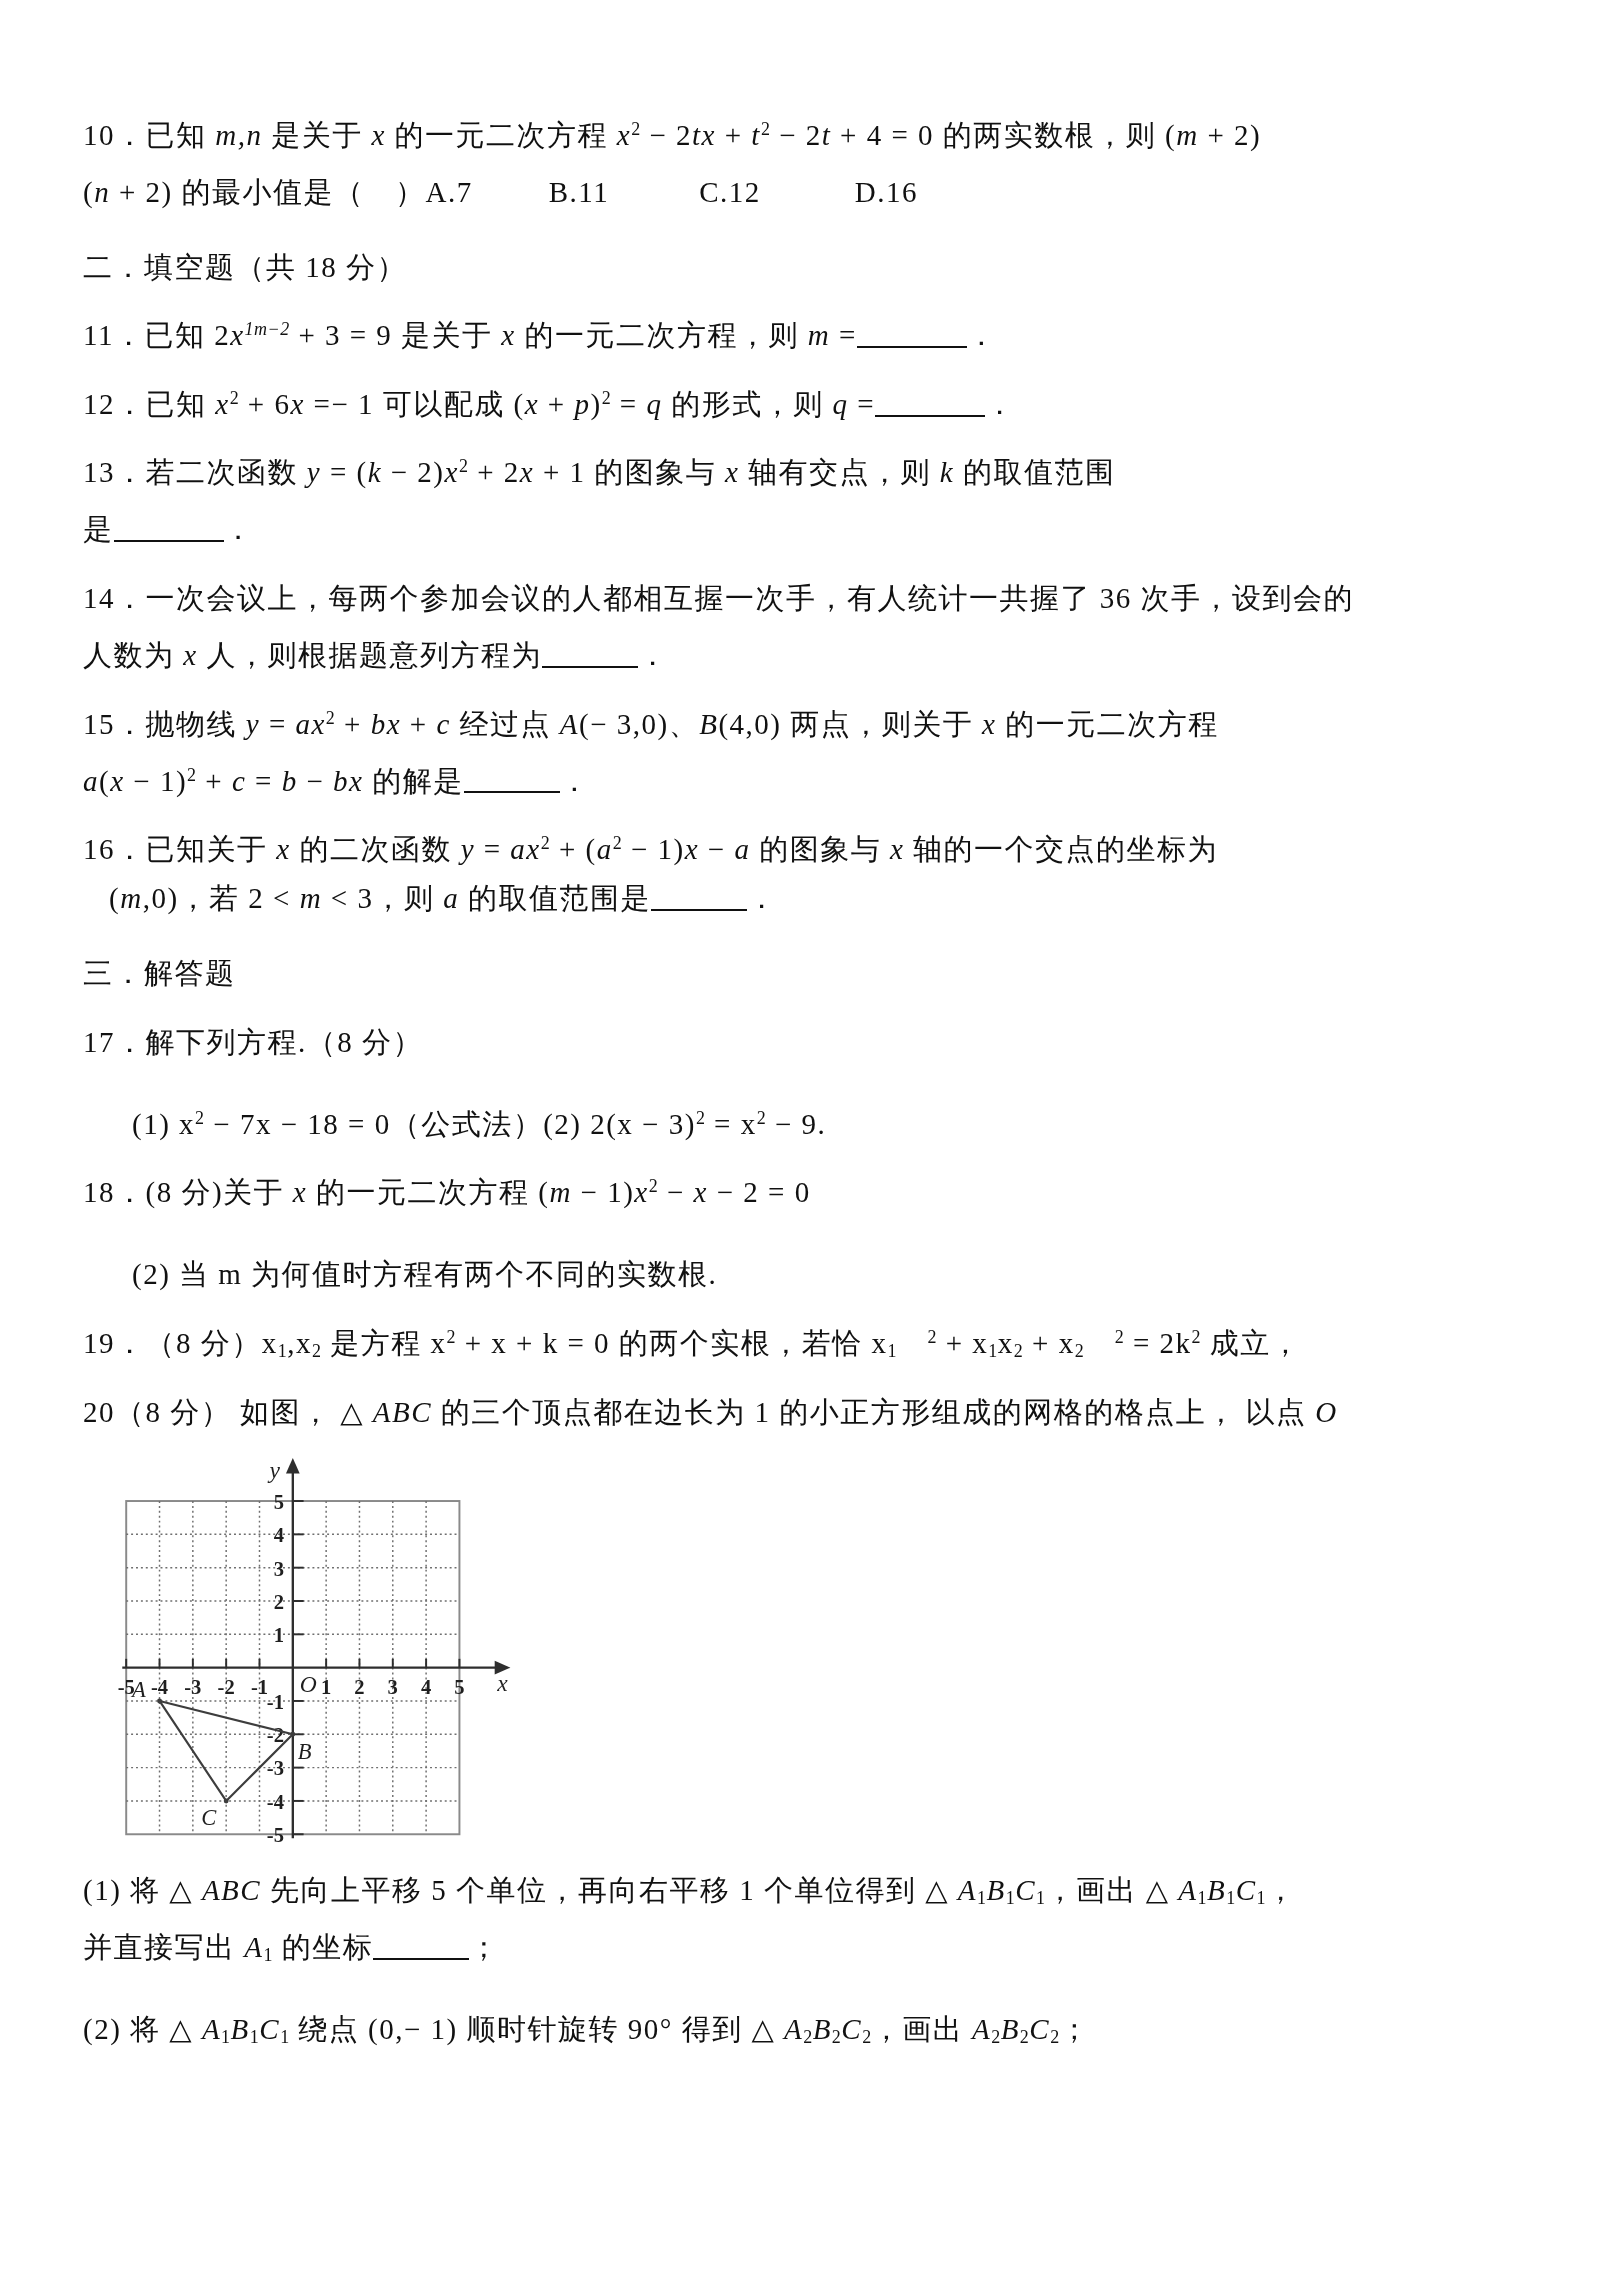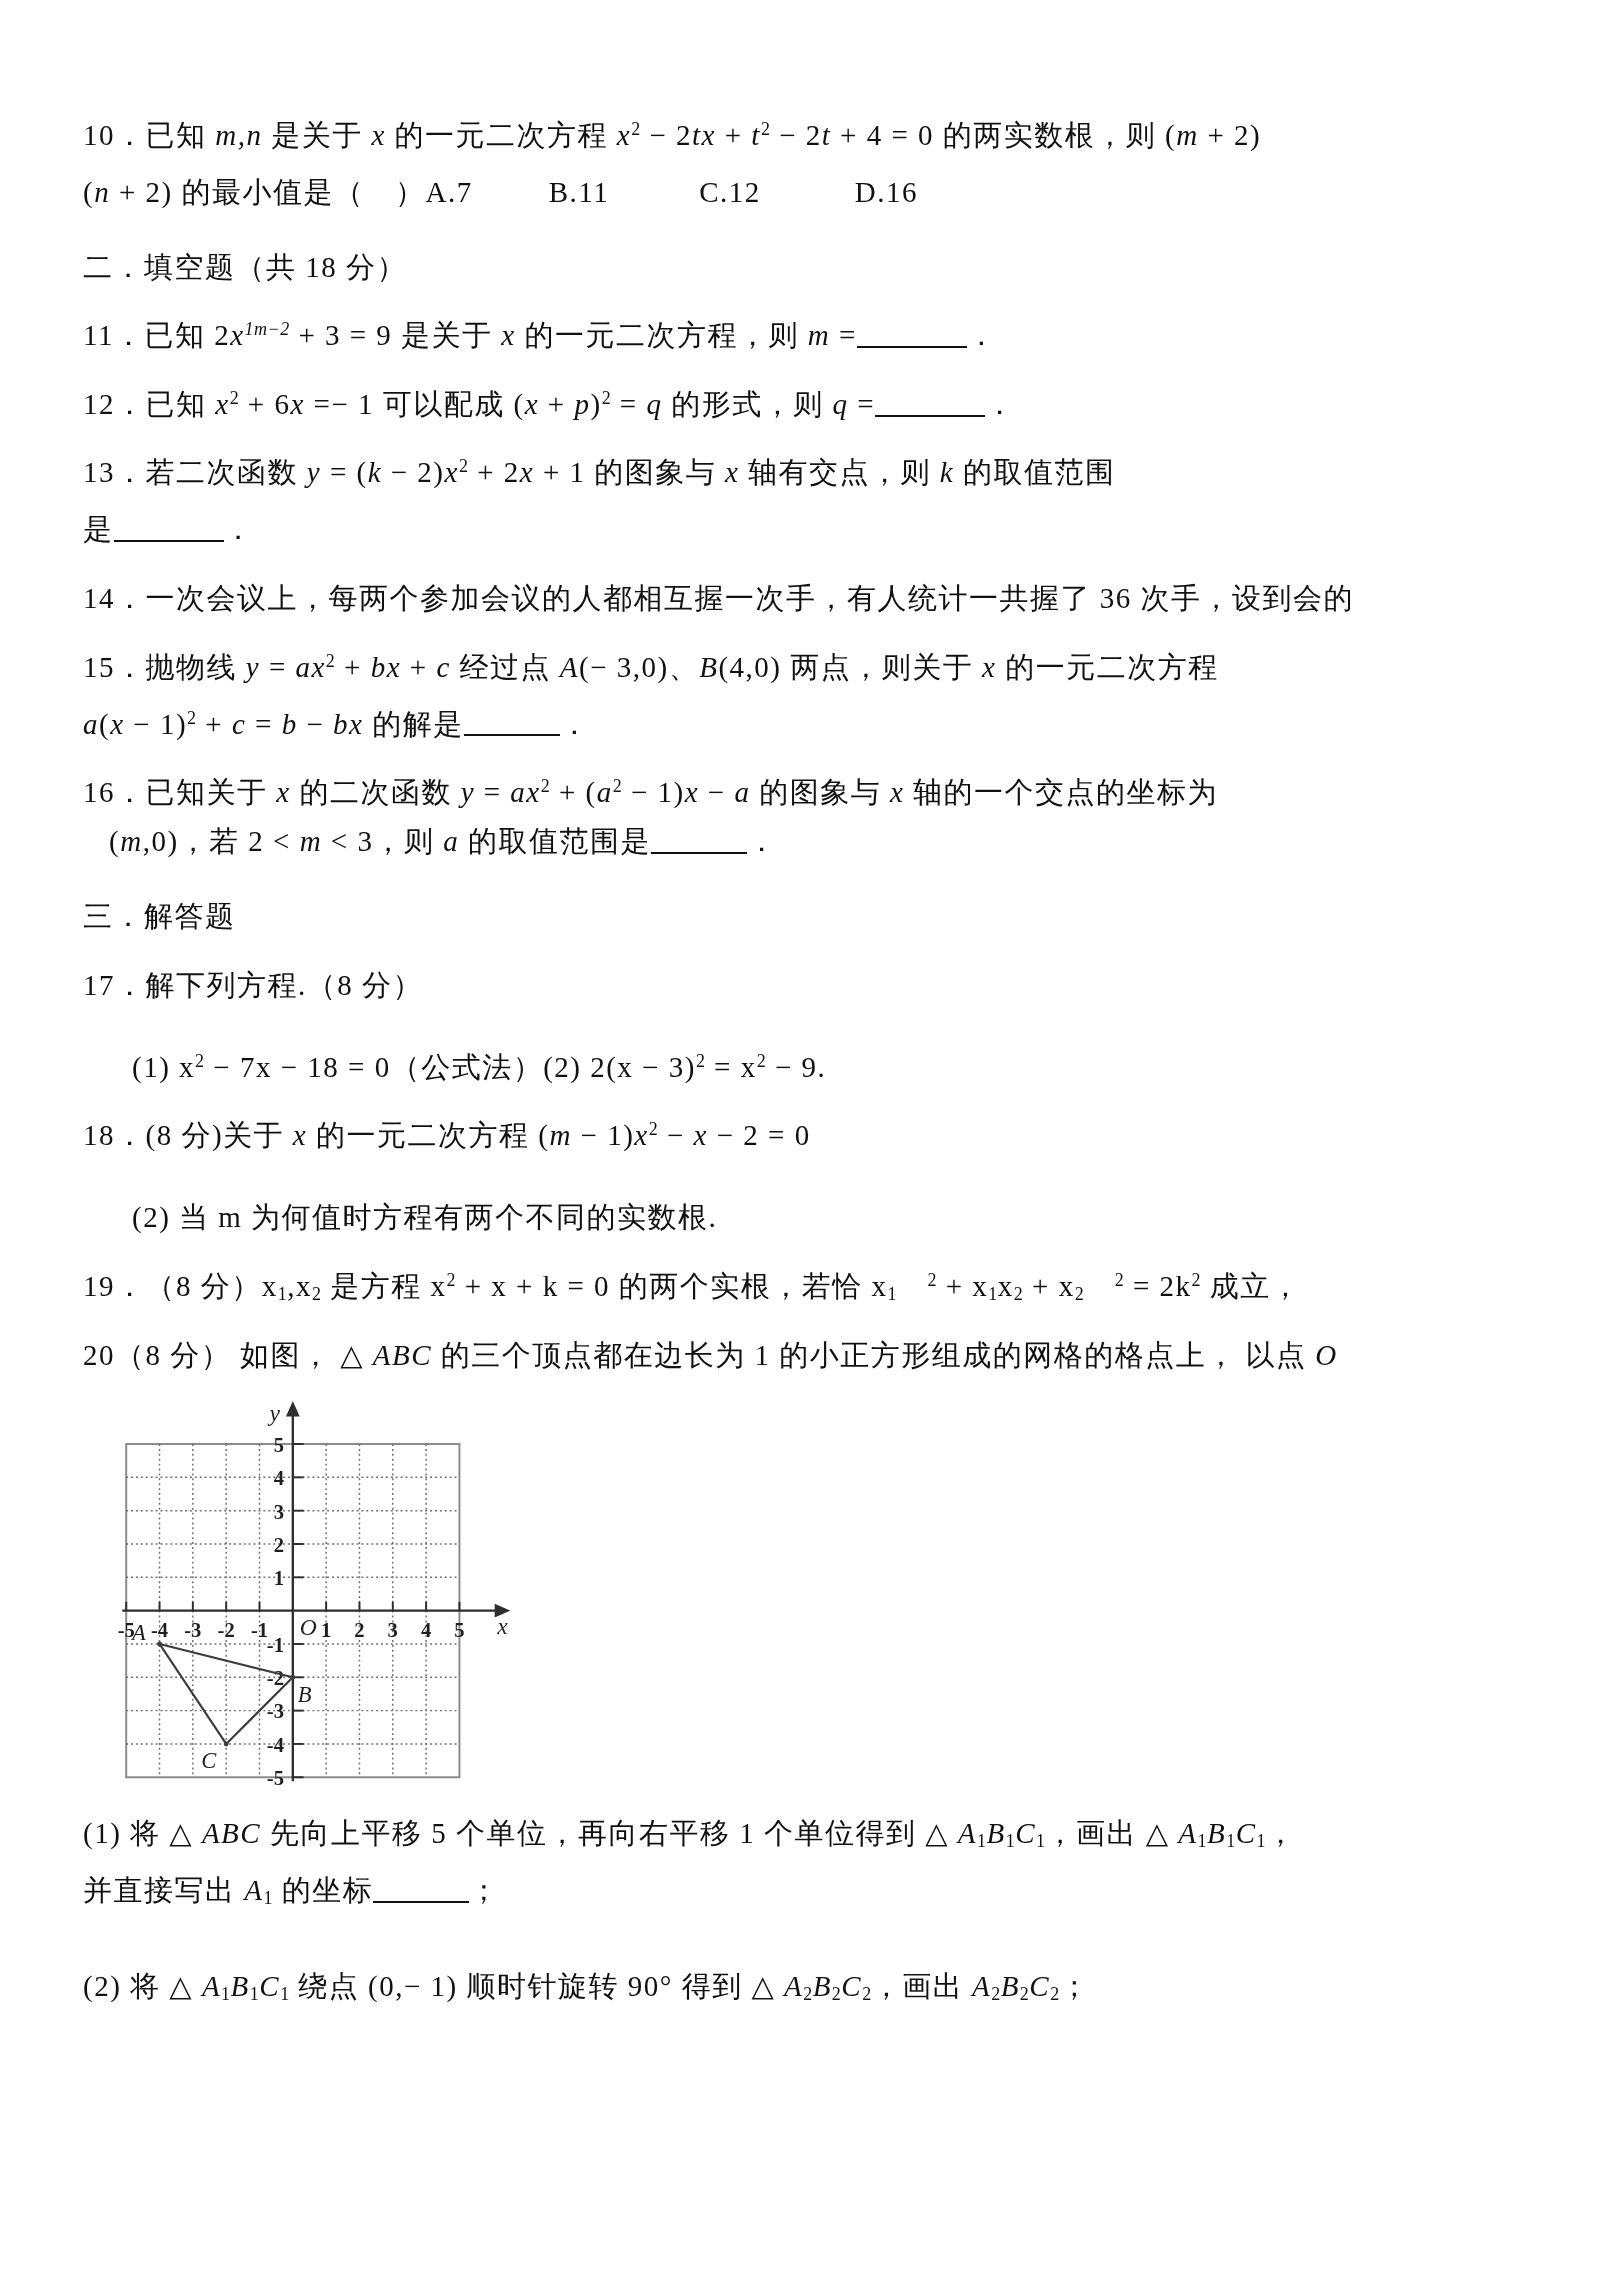--- a/index.html
+++ b/index.html
@@ -16,21 +16,21 @@
     font-size:29px;
     line-height:49px;
     letter-spacing:1.5px;
     white-space:nowrap;
   }
   p.question{margin-top:19.6px;}
   p.section{margin-top:26px;}
   p.cont{margin-top:8px;}
   p.cont-indent{margin-top:0;margin-left:26px;}
   p.subitem{margin-top:33px;margin-left:49px;}
-  p.final{margin-top:47px;}
+  p.final{margin-top:33px;}
   .it{font-style:italic;}
   sup,sub{font-size:0.62em;line-height:0;letter-spacing:0.5px;}
   sup{vertical-align:0.55em;}
   sub{vertical-align:-0.25em;}
   .blank{
     display:inline-block;
     border-bottom:2.5px solid #111;
     height:3.9px;
     vertical-align:-2.9px;
   }
@@ -53,20 +53,21 @@
 <div class="doc">
   <div>
       <p class="line question"><span>10．已知 </span><span class="it">m,n</span><span> 是关于 </span><span class="it">x</span><span> 的一元二次方程 </span><span class="it">x</span><sup>2</sup><span> − 2</span><span class="it">tx</span><span> + </span><span class="it">t</span><sup>2</sup><span> − 2</span><span class="it">t</span><span> + 4 = 0 的两实数根，则 (</span><span class="it">m</span><span> + 2)</span></p>
       <p class="line cont"><span>(</span><span class="it">n</span><span> + 2) 的最小值是（　）A.7</span><span class="gap" style="width: 76px;"></span><span>B.11</span><span class="gap" style="width: 90px;"></span><span>C.12</span><span class="gap" style="width: 94px;"></span><span>D.16</span></p>
       <p class="line section"><span>二．填空题（共 18 分）</span></p>
       <p class="line question"><span>11．已知 2</span><span class="it">x</span><sup class="it">1m−2</sup><span> + 3 = 9 是关于 </span><span class="it">x</span><span> 的一元二次方程，则 </span><span class="it">m</span><span> =</span><span class="blank" style="width: 110px;"></span><span>．</span></p>
       <p class="line question"><span>12．已知 </span><span class="it">x</span><sup>2</sup><span> + 6</span><span class="it">x</span><span> =− 1 可以配成 (</span><span class="it">x</span><span> + </span><span class="it">p</span><span>)</span><sup>2</sup><span> = </span><span class="it">q</span><span> 的形式，则 </span><span class="it">q</span><span> =</span><span class="blank" style="width: 110px;"></span><span>．</span></p>
       <p class="line question"><span>13．若二次函数 </span><span class="it">y</span><span> = (</span><span class="it">k</span><span> − 2)</span><span class="it">x</span><sup>2</sup><span> + 2</span><span class="it">x</span><span> + 1 的图象与 </span><span class="it">x</span><span> 轴有交点，则 </span><span class="it">k</span><span> 的取值范围</span></p>
       <p class="line cont"><span>是</span><span class="blank" style="width: 110px;"></span><span>．</span></p>
       <p class="line question"><span>14．一次会议上，每两个参加会议的人都相互握一次手，有人统计一共握了 36 次手，设到会的</span></p>
+      <p class="line cont"><span>人数为 </span><span class="it">x</span><span> 人，则根据题意列方程为</span><span class="blank" style="width: 96px;"></span><span>．</span></p>
       <p class="line question"><span>15．抛物线 </span><span class="it">y</span><span> = </span><span class="it">ax</span><sup>2</sup><span> + </span><span class="it">bx</span><span> + </span><span class="it">c</span><span> 经过点 </span><span class="it">A</span><span>(− 3,0)、</span><span class="it">B</span><span>(4,0) 两点，则关于 </span><span class="it">x</span><span> 的一元二次方程</span></p>
       <p class="line cont"><span class="it">a</span><span>(</span><span class="it">x</span><span> − 1)</span><sup>2</sup><span> + </span><span class="it">c</span><span> = </span><span class="it">b</span><span> − </span><span class="it">bx</span><span> 的解是</span><span class="blank" style="width: 96px;"></span><span>．</span></p>
       <p class="line question"><span>16．已知关于 </span><span class="it">x</span><span> 的二次函数 </span><span class="it">y</span><span> = </span><span class="it">ax</span><sup>2</sup><span> + (</span><span class="it">a</span><sup>2</sup><span> − 1)</span><span class="it">x</span><span> − </span><span class="it">a</span><span> 的图象与 </span><span class="it">x</span><span> 轴的一个交点的坐标为</span></p>
       <p class="line cont-indent"><span>(</span><span class="it">m</span><span>,0)，若 2 &lt; </span><span class="it">m</span><span> &lt; 3，则 </span><span class="it">a</span><span> 的取值范围是</span><span class="blank" style="width: 96px;"></span><span>．</span></p>
       <p class="line section"><span>三．解答题</span></p>
       <p class="line question"><span>17．解下列方程.（8 分）</span></p>
       <p class="line subitem"><span>(1) x</span><sup>2</sup><span> − 7x − 18 = 0（公式法）(2) 2(x − 3)</span><sup>2</sup><span> = x</span><sup>2</sup><span> − 9.</span></p>
       <p class="line question"><span>18．(8 分)关于 </span><span class="it">x</span><span> 的一元二次方程 (</span><span class="it">m</span><span> − 1)</span><span class="it">x</span><sup>2</sup><span> − </span><span class="it">x</span><span> − 2 = 0</span></p>
       <p class="line subitem"><span>(2) 当 m 为何值时方程有两个不同的实数根.</span></p>
       <p class="line question"><span>19．（8 分）x</span><sub>1</sub><span>,x</span><sub>2</sub><span> 是方程 x</span><sup>2</sup><span> + x + k = 0 的两个实根，若恰 x</span><sub>1</sub><span>　</span><sup>2</sup><span> + x</span><sub>1</sub><span>x</span><sub>2</sub><span> + x</span><sub>2</sub><span>　</span><sup>2</sup><span> = 2k</span><sup>2</sup><span> 成立，</span></p>

